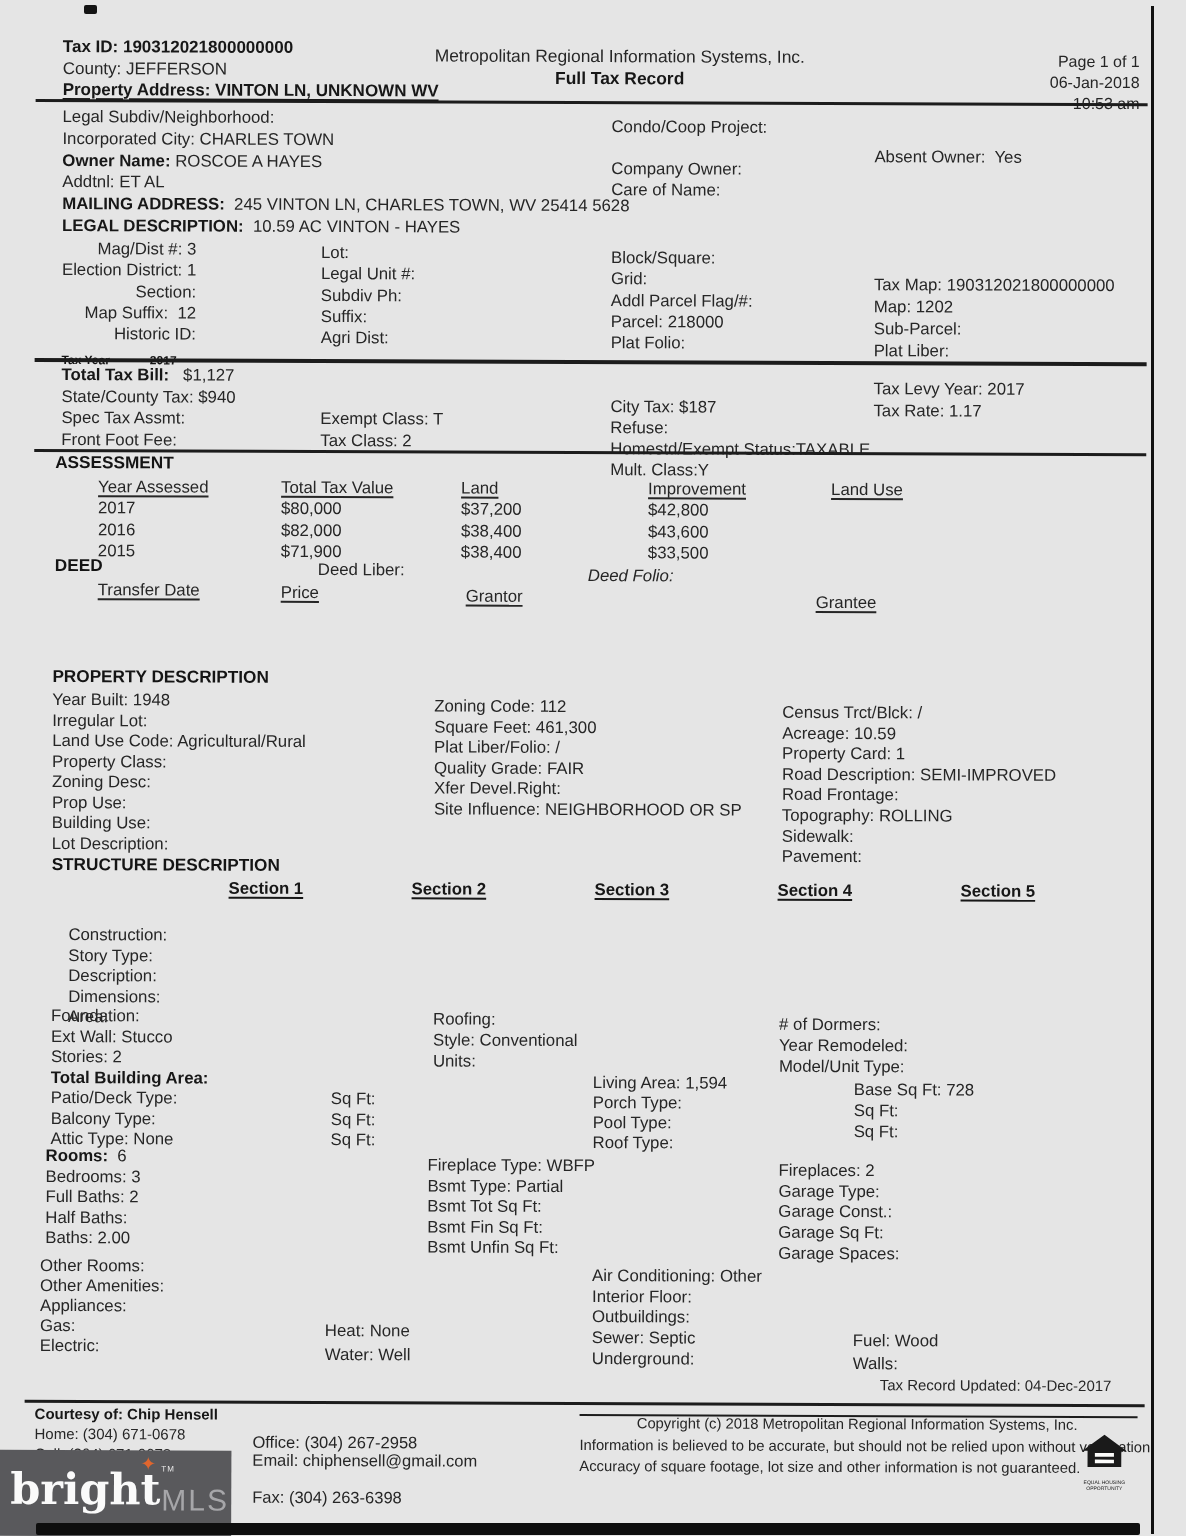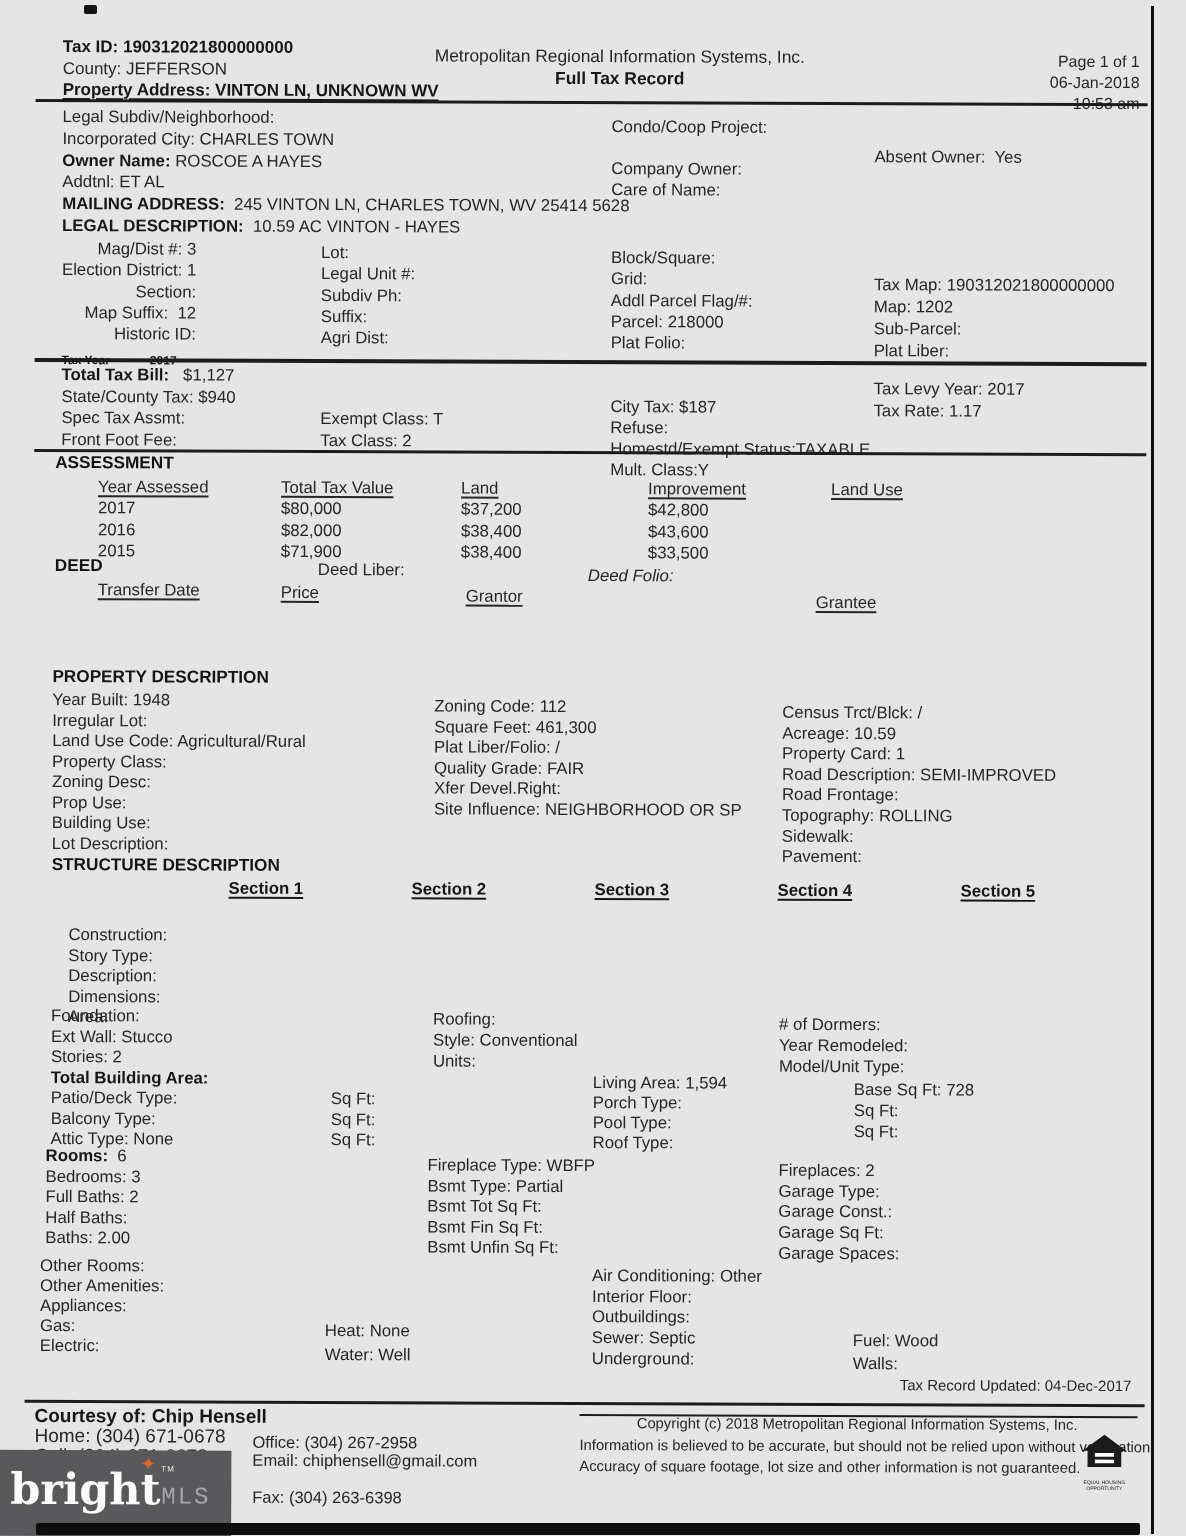--- a/index.html
+++ b/index.html
@@ -27,22 +27,22 @@
   
   .scan-mark{position:absolute;left:84px;top:5px;width:13px;height:9px;background:#141414;border-radius:2px;}
   .scan-edge{position:absolute;left:1151px;top:6px;width:3px;height:1528px;background:#111;}
   .scan-bottom{position:absolute;left:36px;top:1523px;width:1104px;height:12px;background:#0e0e0e;border-radius:2px;}
   
   .bright-logo{position:absolute;left:0;top:1450px;width:237px;height:86px;background:#59595c;}
   .bright-word{position:absolute;left:16px;top:14px;font-family:"DejaVu Serif",serif;font-weight:700;
     font-size:43px;color:#fafafa;letter-spacing:0px;}
   .bright-star{position:absolute;left:146px;top:2px;font-size:19px;color:#e0662e;}
   .bright-tm{position:absolute;left:167px;top:14px;font-size:8px;color:#e8e8e8;letter-spacing:1px;}
-  .bright-mls{position:absolute;left:167px;top:33px;font-size:24px;color:#a6a6a9;
-    font-family:Liberation Mono, monospace;letter-spacing:2px;font-weight:400;}
+  .bright-mls{position:absolute;left:167px;top:33px;font-size:30px;color:#a6a6a9;
+    font-family:Liberation Sans, sans-serif;letter-spacing:2px;font-weight:400;}
   
   .eho{position:absolute;left:1087px;top:1428px;width:46px;text-align:center;}
   .eho-caption{font-size:5px;line-height:6px;color:#1a1a1a;letter-spacing:0px;white-space:normal;}
   .copyrightblk{font-size:14.8px;}
   .copyrightblk .line{height:21.5px;}
 </style>
 </head>
 <body>
 
 <div class="page">
@@ -274,25 +274,25 @@
         <div class="line">Air Conditioning: Other</div>
         <div class="line">Interior Floor:</div>
         <div class="line">Outbuildings:</div>
         <div class="line">Sewer: Septic</div>
         <div class="line">Underground:</div>
       </div>
     <div class="blk" style="left:858px;top:1330px;--lh:23px;">
         <div class="line">Fuel: Wood</div>
         <div class="line">Walls:</div>
       </div>
-    <div class="blk small" style="left:905px;top:1374px;">Tax Record Updated: 04-Dec-2017</div>
+    <div class="blk small" style="left:885px;top:1374px;">Tax Record Updated: 04-Dec-2017</div>
 
     <div class="hline" style="left:30px;top:1400px;width:1120px;"></div>
     <div class="hline" style="left:585px;top:1412px;width:558px;height:2px;"></div>
-    <div class="blk" style="left:40px;top:1406px;--lh:20px;font-size:19px;">
+    <div class="blk" style="left:40px;top:1406px;--lh:20px;font-size:15px;">
         <div class="line"><b>Courtesy of: Chip Hensell</b></div>
         <div class="line">Home: (304) 671-0678</div>
         <div class="line">Cell: (304) 671-0678</div>
       </div>
     <div class="blk" style="left:258px;top:1433px;--lh:18.3px;font-size:16.5px;">
         <div class="line">Office: (304) 267-2958</div>
         <div class="line">Email: chiphensell@gmail.com</div>
         <div class="line">&nbsp;</div>
         <div class="line">Fax: (304) 263-6398</div>
       </div>

